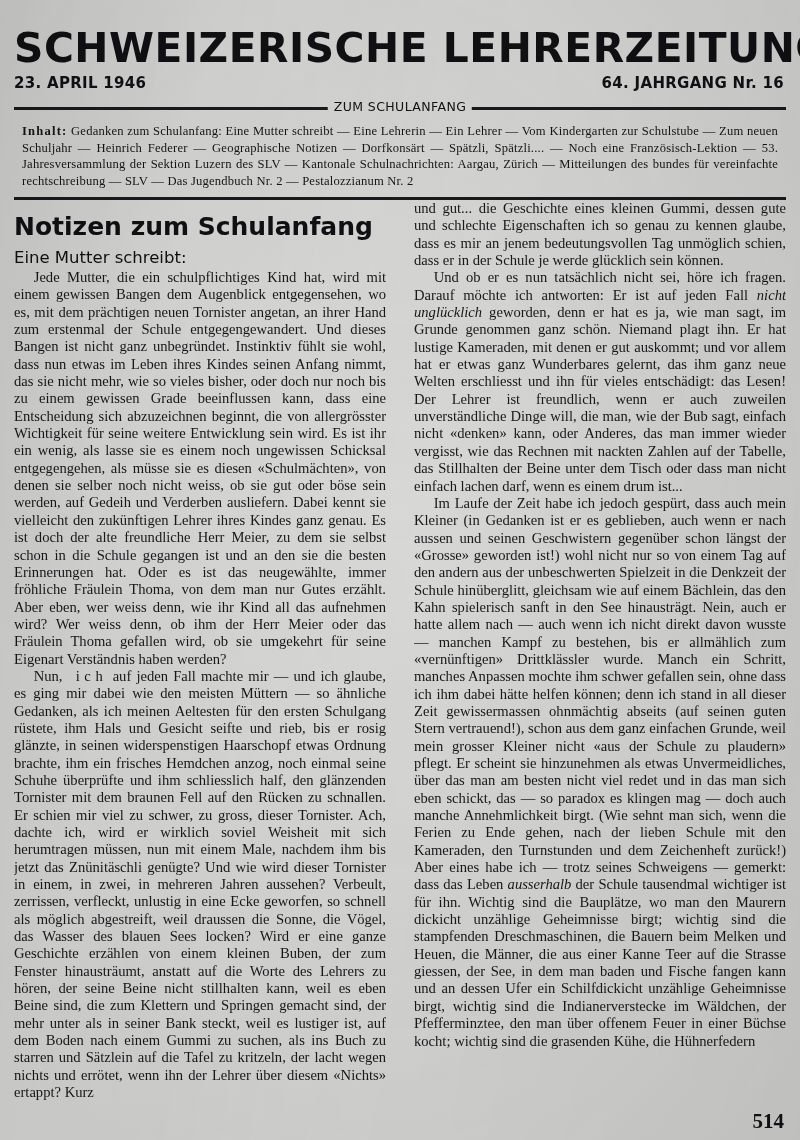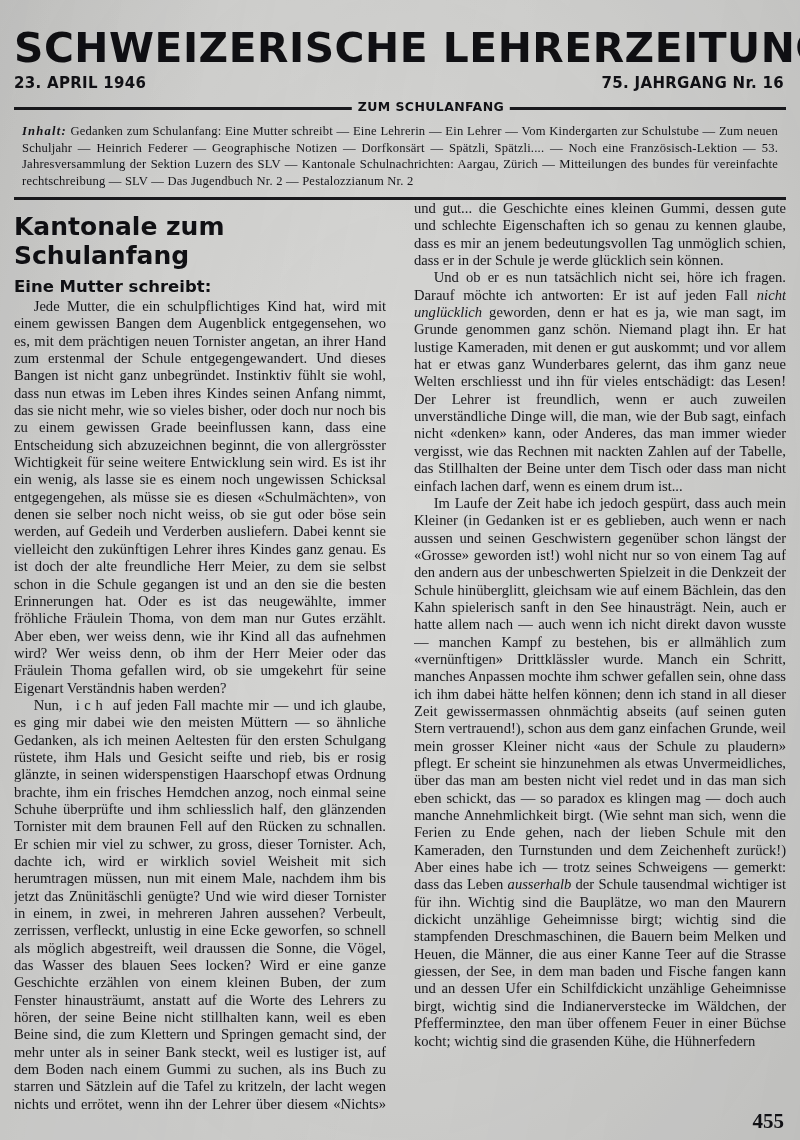--- a/index.html
+++ b/index.html
@@ -58,59 +58,57 @@
   }
   .kicker-rule::before{
     content:""; position:absolute; left:0; right:0; top:7px;
     border-top:3px solid #1a1a1e;
   }
   .kicker{
     position:absolute; left:50%; top:-1px; transform:translateX(-50%);
     background:#d8d8d6;
     padding:0 6px;
     font-family:"DejaVu Sans", sans-serif;
-    font-weight:bold; font-size:12.5px; letter-spacing:.4px;
+    font-weight:normal; font-size:12.5px; letter-spacing:.4px;
     color:#111116;
-    margin-left:31px;
   }
 
   
   .contents{
     margin-top:4px;
     padding:4px 8px 5px 8px;
     font-size:12.6px;
     line-height:1.33;
     text-align:justify;
     text-justify:inter-word;
     color:#15151a;
   }
   .contents .lead{
     font-weight:bold;
     letter-spacing:1.2px;
-    font-style:italic;
   }
   .contents .ital-sp{ letter-spacing:.2px; }
   .contents-rule{
     border-top:3px solid #1a1a1e;
     margin:2px 0 0 0;
     height:0;
   }
 
   
   .headline{
     font-family:"DejaVu Sans", sans-serif;
     font-weight:bold;
     font-size:25px;
     letter-spacing:0px;
     margin-top:16px;
     color:#101014;
   }
   .subhead{
     font-family:"DejaVu Sans", sans-serif;
-    font-weight:bold;
+    font-weight:normal;
     font-size:16.5px;
     margin-top:7px;
     margin-bottom:2px;
     color:#101014;
   }
 
   
   .body-cols{
     position:absolute;
     left:14px; right:14px;
@@ -154,51 +152,51 @@
 </style>
 </head>
 <body>
 
 <div class="page">
 
   <div class="masthead">SCHWEIZERISCHE LEHRERZEITUNG</div>
 
   <div class="subline">
     <span class="left">23. APRIL 1946</span>
-    <span class="right">75. JAHRGANG Nr. 16</span>
+    <span class="right">64. JAHRGANG Nr. 16</span>
   </div>
 
   <div class="kicker-rule">
     <span class="kicker">ZUM SCHULANFANG</span>
   </div>
 
   <div class="contents"><span class="lead">Inhalt:</span><span class="ital-sp"> Gedanken zum Schulanfang: Eine Mutter schreibt — Eine Lehrerin — Ein Lehrer — Vom Kindergarten zur Schulstube — Zum neuen Schuljahr — Heinrich Federer — Geographische Notizen — Dorfkonsärt — Spätzli, Spätzli.... — Noch eine Französisch-Lektion — 53. Jahresversammlung der Sektion Luzern des SLV — Kantonale Schulnachrichten: Aargau, Zürich — Mitteilungen des bundes für vereinfachte rechtschreibung — SLV — Das Jugendbuch Nr. 2 — Pestalozzianum Nr. 2</span></div>
   <div class="contents-rule"></div>
 
   <div class="body-cols">
 
     <div class="col col-left">
       <div class="colinner">
-        <div class="headline">Kantonale zum Schulanfang</div>
+        <div class="headline">Notizen zum Schulanfang</div>
         <div class="subhead">Eine Mutter schreibt:</div>
         <div>
             <p class="body"><span>Jede Mutter, die ein schulpflichtiges Kind hat, wird mit einem gewissen Bangen dem Augenblick entgegensehen, wo es, mit dem prächtigen neuen Tornister angetan, an ihrer Hand zum erstenmal der Schule entgegengewandert. Und dieses Bangen ist nicht ganz unbegründet. Instinktiv fühlt sie wohl, dass nun etwas im Leben ihres Kindes seinen Anfang nimmt, das sie nicht mehr, wie so vieles bisher, oder doch nur noch bis zu einem gewissen Grade beeinflussen kann, dass eine Entscheidung sich abzuzeichnen beginnt, die von allergrösster Wichtigkeit für seine weitere Entwicklung sein wird. Es ist ihr ein wenig, als lasse sie es einem noch ungewissen Schicksal entgegengehen, als müsse sie es diesen «Schulmächten», von denen sie selber noch nicht weiss, ob sie gut oder böse sein werden, auf Gedeih und Verderben ausliefern. Dabei kennt sie vielleicht den zukünftigen Lehrer ihres Kindes ganz genau. Es ist doch der alte freundliche Herr Meier, zu dem sie selbst schon in die Schule gegangen ist und an den sie die besten Erinnerungen hat. Oder es ist das neugewählte, immer fröhliche Fräulein Thoma, von dem man nur Gutes erzählt. Aber eben, wer weiss denn, wie ihr Kind all das aufnehmen wird? Wer weiss denn, ob ihm der Herr Meier oder das Fräulein Thoma gefallen wird, ob sie umgekehrt für seine Eigenart Verständnis haben werden?</span></p>
             <p class="body"><span>Nun, </span><span class="sp">ich</span><span> auf jeden Fall machte mir — und ich glaube, es ging mir dabei wie den meisten Müttern — so ähnliche Gedanken, als ich meinen Aeltesten für den ersten Schulgang rüstete, ihm Hals und Gesicht seifte und rieb, bis er rosig glänzte, in seinen widerspenstigen Haarschopf etwas Ordnung brachte, ihm ein frisches Hemdchen anzog, noch einmal seine Schuhe überprüfte und ihm schliesslich half, den glänzenden Tornister mit dem braunen Fell auf den Rücken zu schnallen. Er schien mir viel zu schwer, zu gross, dieser Tornister. Ach, dachte ich, wird er wirklich soviel Weisheit mit sich herumtragen müssen, nun mit einem Male, nachdem ihm bis jetzt das Znünitäschli genügte? Und wie wird dieser Tornister in einem, in zwei, in mehreren Jahren aussehen? Verbeult, zerrissen, verfleckt, unlustig in eine Ecke geworfen, so schnell als möglich abgestreift, weil draussen die Sonne, die Vögel, das Wasser des blauen Sees locken? Wird er eine ganze Geschichte erzählen von einem kleinen Buben, der zum Fenster hinausträumt, anstatt auf die Worte des Lehrers zu hören, der seine Beine nicht stillhalten kann, weil es eben Beine sind, die zum Klettern und Springen gemacht sind, der mehr unter als in seiner Bank steckt, weil es lustiger ist, auf dem Boden nach einem Gummi zu suchen, als ins Buch zu starren und Sätzlein auf die Tafel zu kritzeln, der lacht wegen nichts und errötet, wenn ihn der Lehrer über diesem «Nichts» ertappt? Kurz</span></p>
           </div>
       </div>
     </div>
 
     <div class="col col-right">
       <div class="colinner">
         <div>
             <p class="body noindent"><span>und gut... die Geschichte eines kleinen Gummi, dessen gute und schlechte Eigenschaften ich so genau zu kennen glaube, dass es mir an jenem bedeutungsvollen Tag unmöglich schien, dass er in der Schule je werde glücklich sein können.</span></p>
             <p class="body"><span>Und ob er es nun tatsächlich nicht sei, höre ich fragen. Darauf möchte ich antworten: Er ist auf jeden Fall </span><span class="it">nicht unglücklich</span><span> geworden, denn er hat es ja, wie man sagt, im Grunde genommen ganz schön. Niemand plagt ihn. Er hat lustige Kameraden, mit denen er gut auskommt; und vor allem hat er etwas ganz Wunderbares gelernt, das ihm ganz neue Welten erschliesst und ihn für vieles entschädigt: das Lesen! Der Lehrer ist freundlich, wenn er auch zuweilen unverständliche Dinge will, die man, wie der Bub sagt, einfach nicht «denken» kann, oder Anderes, das man immer wieder vergisst, wie das Rechnen mit nackten Zahlen auf der Tabelle, das Stillhalten der Beine unter dem Tisch oder dass man nicht einfach lachen darf, wenn es einem drum ist...</span></p>
             <p class="body"><span>Im Laufe der Zeit habe ich jedoch gespürt, dass auch mein Kleiner (in Gedanken ist er es geblieben, auch wenn er nach aussen und seinen Geschwistern gegenüber schon längst der «Grosse» geworden ist!) wohl nicht nur so von einem Tag auf den andern aus der unbeschwerten Spielzeit in die Denkzeit der Schule hinüberglitt, gleichsam wie auf einem Bächlein, das den Kahn spielerisch sanft in den See hinausträgt. Nein, auch er hatte allem nach — auch wenn ich nicht direkt davon wusste — manchen Kampf zu bestehen, bis er allmählich zum «vernünftigen» Drittklässler wurde. Manch ein Schritt, manches Anpassen mochte ihm schwer gefallen sein, ohne dass ich ihm dabei hätte helfen können; denn ich stand in all dieser Zeit gewissermassen ohnmächtig abseits (auf seinen guten Stern vertrauend!), schon aus dem ganz einfachen Grunde, weil mein grosser Kleiner nicht «aus der Schule zu plaudern» pflegt. Er scheint sie hinzunehmen als etwas Unvermeidliches, über das man am besten nicht viel redet und in das man sich eben schickt, das — so paradox es klingen mag — doch auch manche Annehmlichkeit birgt. (Wie sehnt man sich, wenn die Ferien zu Ende gehen, nach der lieben Schule mit den Kameraden, den Turnstunden und dem Zeichenheft zurück!) Aber eines habe ich — trotz seines Schweigens — gemerkt: dass das Leben </span><span class="it">ausserhalb</span><span> der Schule tausendmal wichtiger ist für ihn. Wichtig sind die Bauplätze, wo man den Maurern dickicht unzählige Geheimnisse birgt; wichtig sind die stampfenden Dreschmaschinen, die Bauern beim Melken und Heuen, die Männer, die aus einer Kanne Teer auf die Strasse giessen, der See, in dem man baden und Fische fangen kann und an dessen Ufer ein Schilfdickicht unzählige Geheimnisse birgt, wichtig sind die Indianerverstecke im Wäldchen, der Pfefferminztee, den man über offenem Feuer in einer Büchse kocht; wichtig sind die grasenden Kühe, die Hühnerfedern</span></p>
           </div>
       </div>
     </div>
 
   </div>
 
-  <div class="pageno">455</div>
+  <div class="pageno">514</div>
 </div>
 
 <div class="scan-grain"></div>
 
 </body></html>

